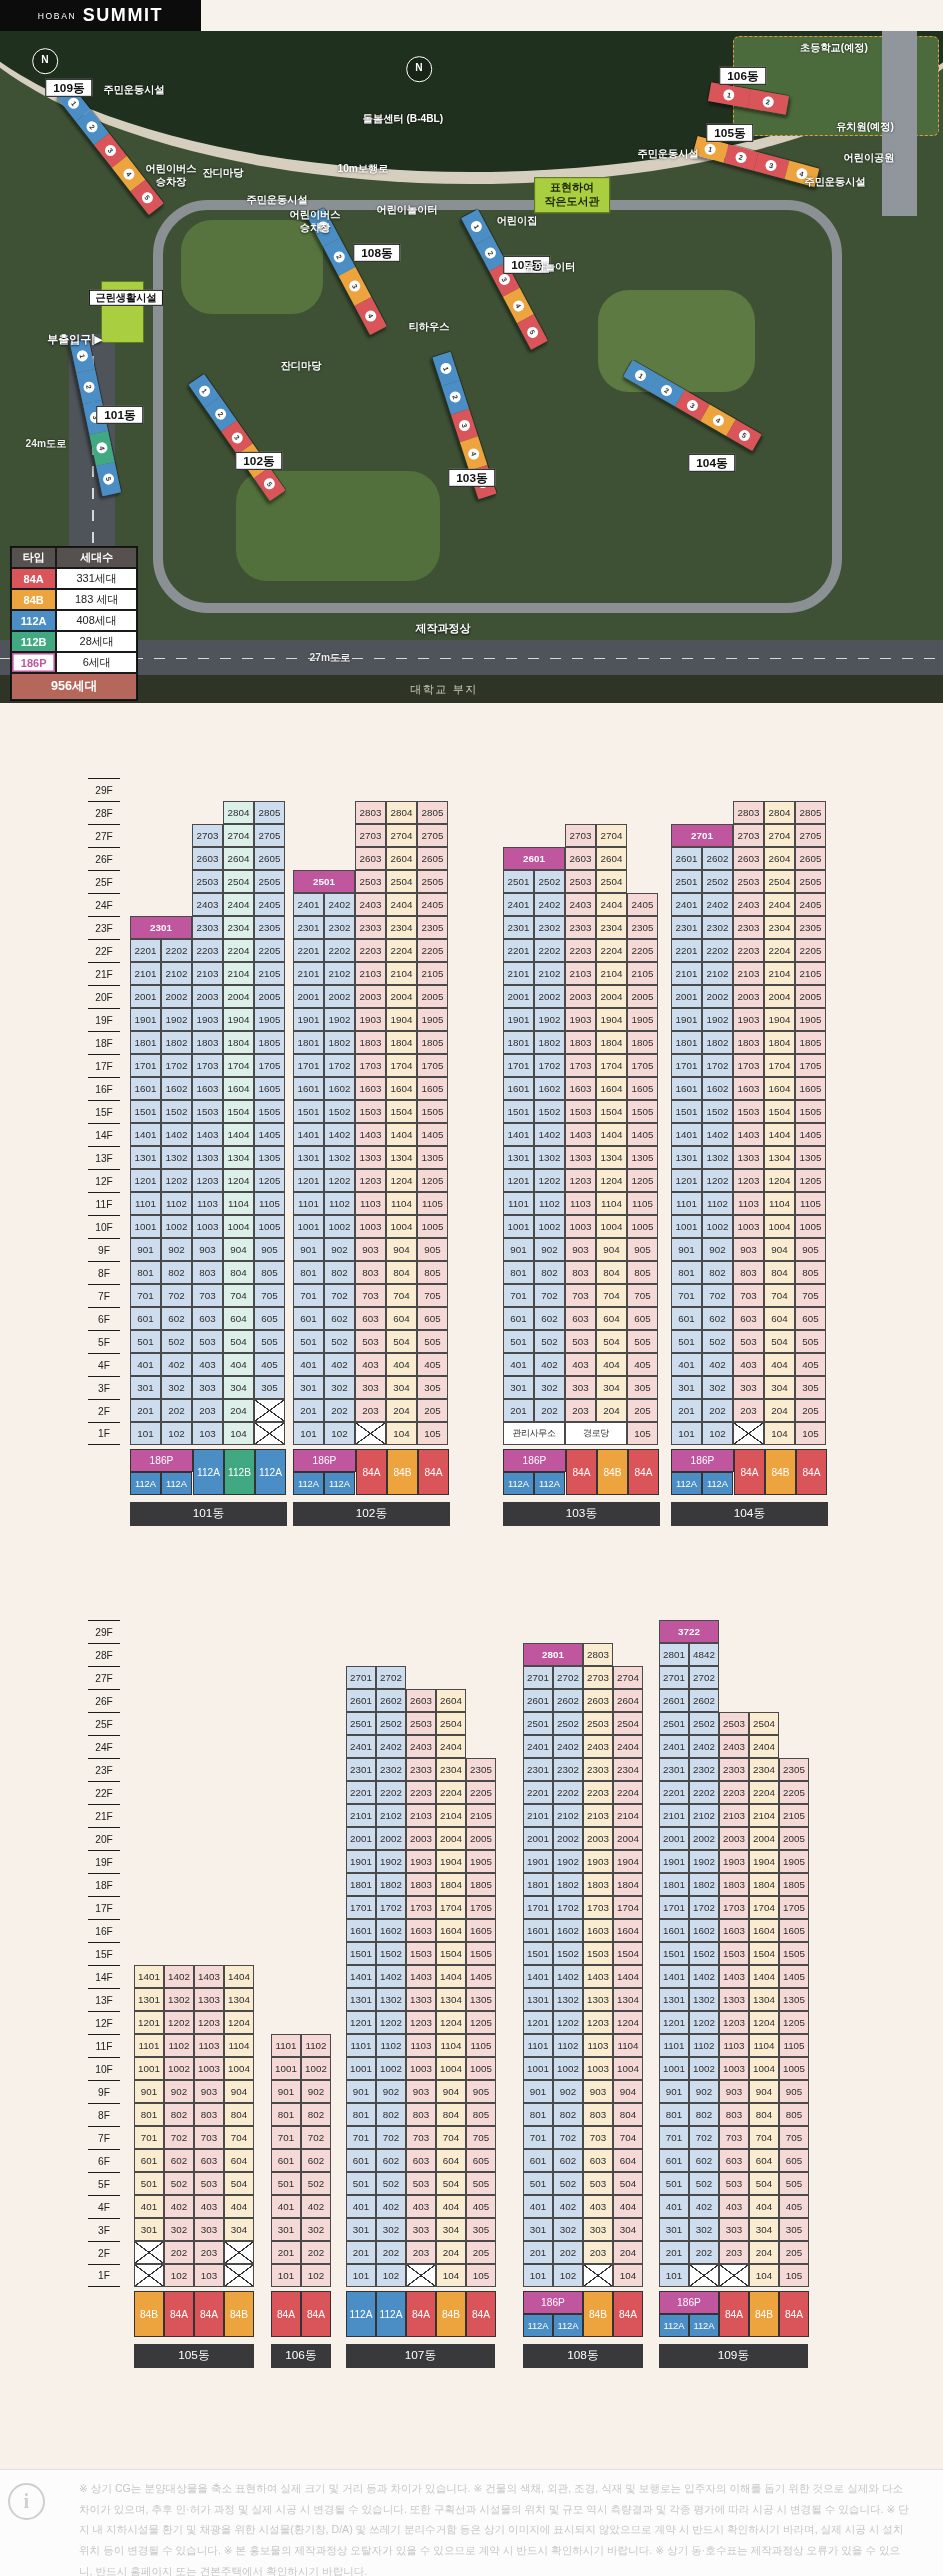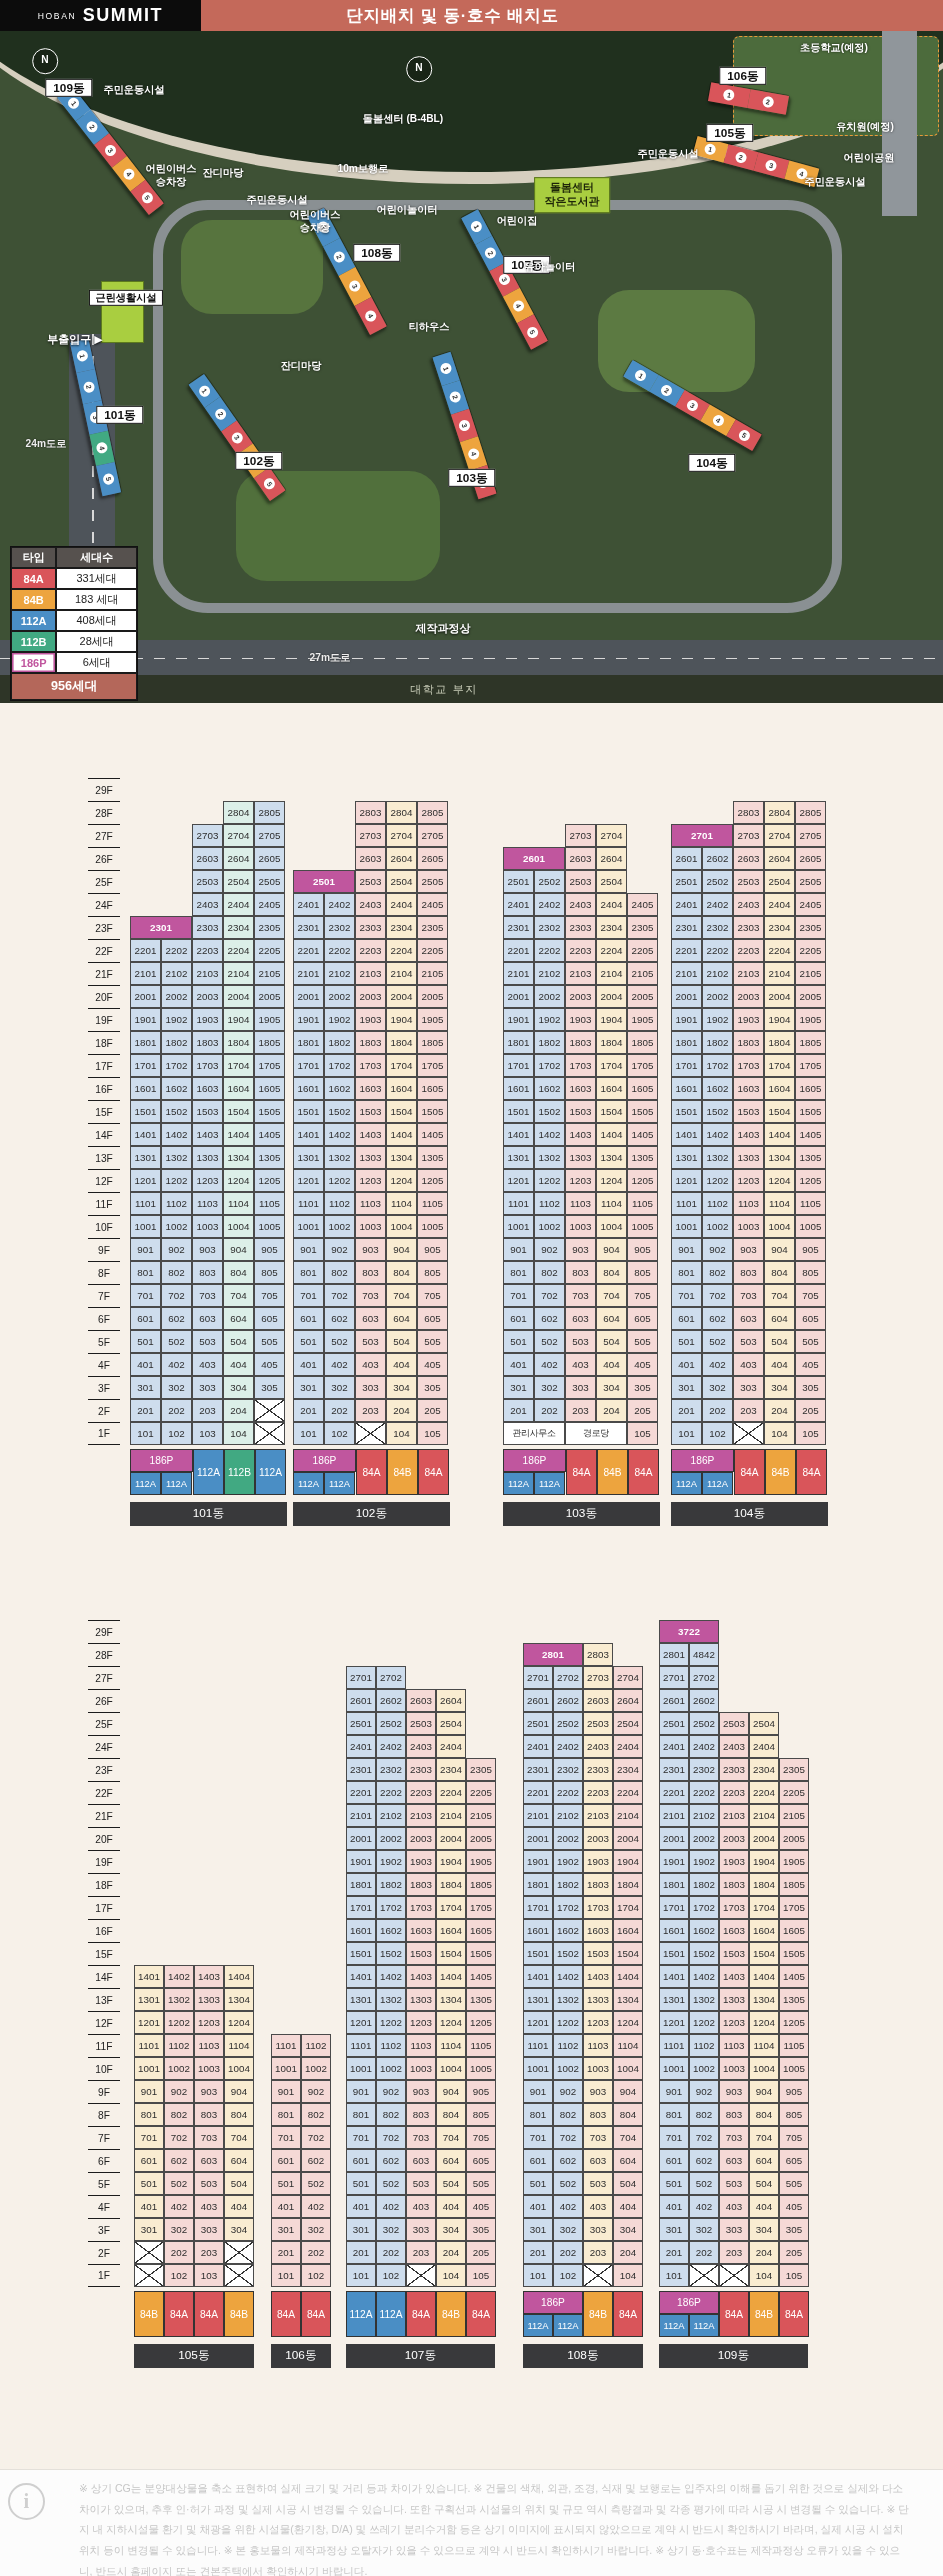--- a/index.html
+++ b/index.html
@@ -88,23 +88,20 @@
   .disc{position:absolute;left:79px;top:2478px;width:830px;color:#c6c6c6;font-size:10.6px;line-height:1.95;text-align:left;}
 </style>
 </head>
 <body>
 
 <div class="hdr">
   <div class="hdr-logo">
     <span class="brand-small">HOBAN</span>
     <span class="brand-large">SUMMIT</span>
   </div>
-  <div class="hdr-bar">
-    <div class="hdr-title">단지배치 및 동·호수 배치도</div>
-  </div>
 </div>
 
 <div class="plan">
   <div class="p-topband"></div>
   <div class="p-school"></div>
   <div class="p-blob" style="left:181px;top:189px;width:142px;height:94px;background:#57743e;"></div>
   <div class="p-blob" style="left:598px;top:259px;width:157px;height:102px;background:#5c7a42;"></div>
   <div class="p-blob" style="left:236px;top:440px;width:204px;height:110px;background:#51703c;"></div>
   <div class="p-ring"></div>
   <div class="p-road-right"></div>
@@ -257,21 +254,21 @@
     <div class="plbl lk-compass" style="left: 45px; top: 30px;">N</div>
     <div class="plbl lk-compass" style="left: 419px; top: 38px;">N</div>
     <div class="plbl lk-w" style="left: 403px; top: 88px;">돌봄센터 (B-4BL)</div>
     <div class="plbl lk-w" style="left: 834px; top: 17.3px;">초등학교(예정)</div>
     <div class="plbl lk-w" style="left: 363px; top: 138px;">10m보행로</div>
     <div class="plbl lk-w" style="left: 134px; top: 59px;">주민운동시설</div>
     <div class="plbl lk-w" style="left: 668px; top: 123px;">주민운동시설</div>
     <div class="plbl lk-w" style="left: 277px; top: 169px;">주민운동시설</div>
     <div class="plbl lk-w" style="left: 835px; top: 151px;">주민운동시설</div>
     <div class="plbl lk-w" style="left: 407px; top: 179px;">어린이놀이터</div>
-    <div class="plbl lk-greenbox" style="left: 572px; top: 164px;">돌봄센터
+    <div class="plbl lk-greenbox" style="left: 572px; top: 164px;">표현하여
 작은도서관</div>
     <div class="plbl lk-box" style="left: 69px; top: 57px;">109동</div>
     <div class="plbl lk-box" style="left: 377px; top: 222px;">108동</div>
     <div class="plbl lk-box" style="left: 527px; top: 234px;">107동</div>
     <div class="plbl lk-box" style="left: 743px; top: 45px;">106동</div>
     <div class="plbl lk-box" style="left: 730px; top: 102px;">105동</div>
     <div class="plbl lk-box" style="left: 120px; top: 384px;">101동</div>
     <div class="plbl lk-box" style="left: 259px; top: 430px;">102동</div>
     <div class="plbl lk-box" style="left: 472px; top: 447px;">103동</div>
     <div class="plbl lk-box" style="left: 712px; top: 432px;">104동</div>

